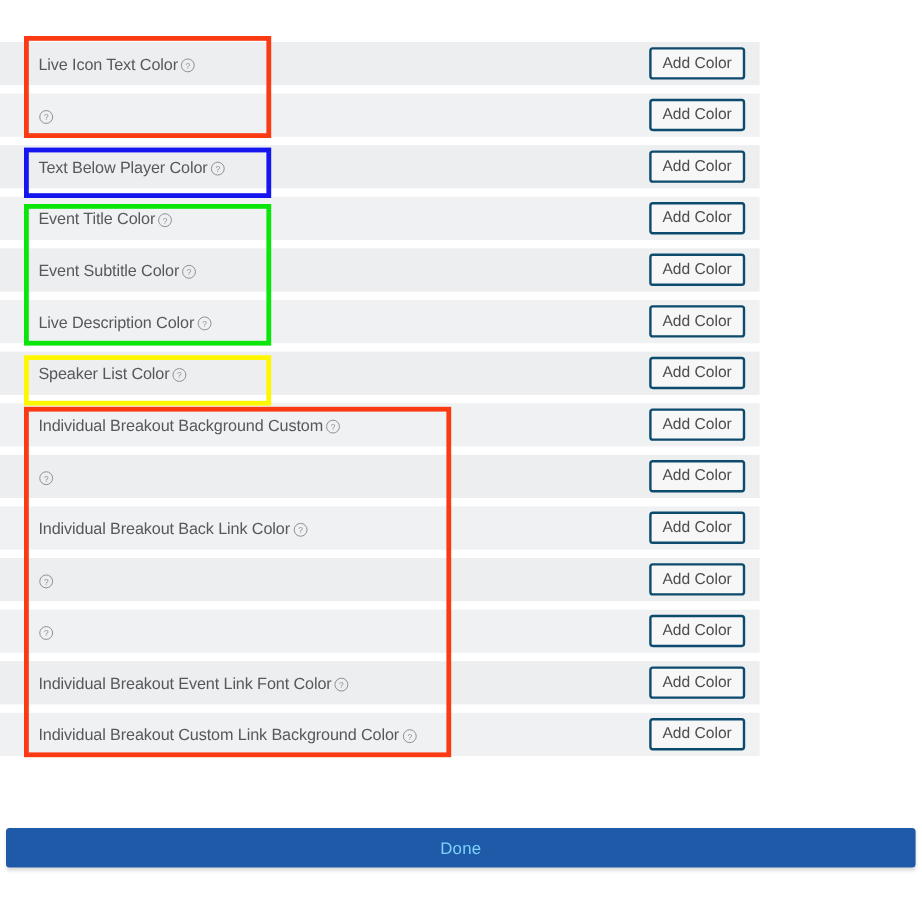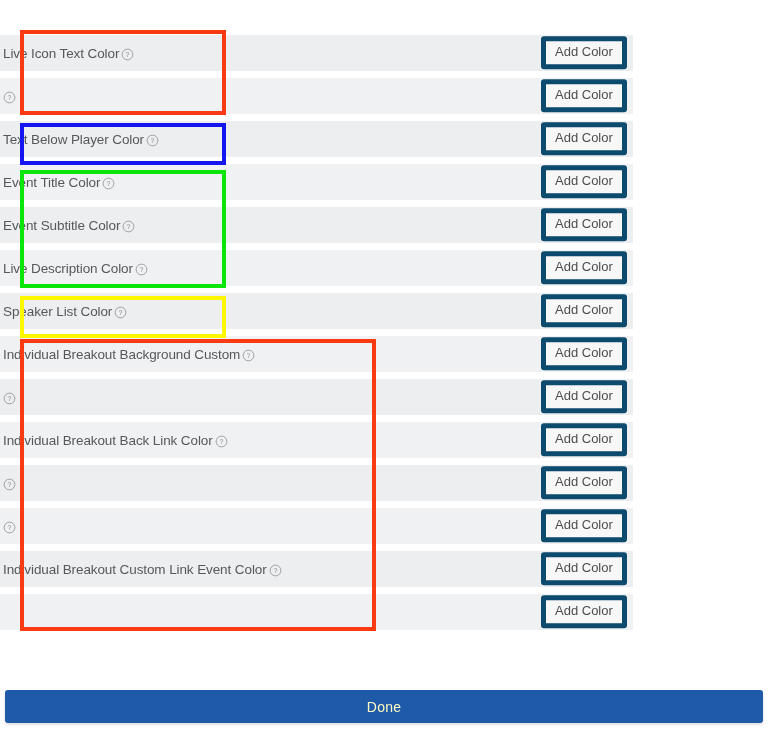--- a/index.html
+++ b/index.html
@@ -31,21 +31,21 @@
     align-items: center;
     width: 633px;
     background: #eceeef;
   }
   .setting-row.alt { background: #eff1f2; }
 
   .setting-label {
     font-size: 13.5px;
     color: #55595c;
     font-weight: normal;
-    padding-left: 3px;
+    padding-left: 32px;
     letter-spacing: -0.1px;
     white-space: nowrap;
     display: flex;
     align-items: center;
     gap: 2px;
   }
   .help-icon {
     display: inline-block;
     width: 13px; height: 13px;
     position: relative;
@@ -53,21 +53,21 @@
     flex: 0 0 auto;
   }
   .help-icon svg { display: block; }
 
   .add-color-btn {
     position: absolute;
     left: 541px;
     top: 50%;
     transform: translateY(-50%);
     background: #f7f7f7;
-    border: 5px solid #0c4a6e;
+    border: 2px solid #0c4a6e;
     border-radius: 3px;
     color: #4d4d4d;
     font-size: 13px;
     font-family: "Liberation Sans", sans-serif;
     padding: 4px 9px 5px 9px;
     line-height: 1.1;
     cursor: pointer;
     white-space: nowrap;
   }
 
@@ -81,21 +81,21 @@
 
   
   #done-bar {
     position: absolute;
     left: 5px;
     top: 690px;
     width: 758px;
     height: 33px;
     background: #1f5aa8;
     border-radius: 3px;
-    color: #fef9c3;
+    color: #7dd3fc;
     display: flex;
     align-items: center;
     justify-content: center;
     font-size: 14px;
     letter-spacing: 0.2px;
     cursor: pointer;
     box-shadow: 0 2px 3px rgba(0,0,0,0.13);
   }
 </style>
 </head>
@@ -239,31 +239,40 @@
             <svg width="13" height="13" viewBox="0 0 16 16" fill="none" xmlns="http://www.w3.org/2000/svg">
               <circle cx="8" cy="8" r="6.6" stroke="#8b8f92" stroke-width="1"></circle>
               <text x="8" y="11.4" text-anchor="middle" font-family="Liberation Sans, sans-serif" font-size="8.6" fill="#8b8f92">?</text>
             </svg>
           </span>
         </div>
         <button class="add-color-btn">Add Color</button>
       </div>
       <div class="setting-row">
         <div class="setting-label">
-          <span>Individual Breakout Custom Link Event Color</span>
-          <span class="help-icon">
-            <svg width="13" height="13" viewBox="0 0 16 16" fill="none" xmlns="http://www.w3.org/2000/svg">
-              <circle cx="8" cy="8" r="6.6" stroke="#8b8f92" stroke-width="1"></circle>
-              <text x="8" y="11.4" text-anchor="middle" font-family="Liberation Sans, sans-serif" font-size="8.6" fill="#8b8f92">?</text>
-            </svg>
-          </span>
-        </div>
-        <button class="add-color-btn">Add Color</button>
-      </div>
-      <div class="setting-row alt">
+          <span>Individual Breakout Event Link Font Color</span>
+          <span class="help-icon">
+            <svg width="13" height="13" viewBox="0 0 16 16" fill="none" xmlns="http://www.w3.org/2000/svg">
+              <circle cx="8" cy="8" r="6.6" stroke="#8b8f92" stroke-width="1"></circle>
+              <text x="8" y="11.4" text-anchor="middle" font-family="Liberation Sans, sans-serif" font-size="8.6" fill="#8b8f92">?</text>
+            </svg>
+          </span>
+        </div>
+        <button class="add-color-btn">Add Color</button>
+      </div>
+      <div class="setting-row alt">
+        <div class="setting-label">
+          <span>Individual Breakout Custom Link Background Color</span>
+          <span class="help-icon">
+            <svg width="13" height="13" viewBox="0 0 16 16" fill="none" xmlns="http://www.w3.org/2000/svg">
+              <circle cx="8" cy="8" r="6.6" stroke="#8b8f92" stroke-width="1"></circle>
+              <text x="8" y="11.4" text-anchor="middle" font-family="Liberation Sans, sans-serif" font-size="8.6" fill="#8b8f92">?</text>
+            </svg>
+          </span>
+        </div>
         <button class="add-color-btn">Add Color</button>
       </div>
     </div>
 
   <div id="annotation-layer">
       <div class="annot" style="left: 20px; top: 30px; width: 206px; height: 85px; border-color: rgb(249, 58, 19); border-width: 4px;"></div>
       <div class="annot" style="left: 20px; top: 123px; width: 206px; height: 42px; border-color: rgb(21, 21, 240); border-width: 4px;"></div>
       <div class="annot" style="left: 20px; top: 170px; width: 206px; height: 118px; border-color: rgb(10, 229, 10); border-width: 4px;"></div>
       <div class="annot" style="left: 20px; top: 296px; width: 206px; height: 42px; border-color: rgb(255, 247, 0); border-width: 4px;"></div>
       <div class="annot" style="left: 20px; top: 339px; width: 356px; height: 292px; border-color: rgb(249, 58, 19); border-width: 4px;"></div>

